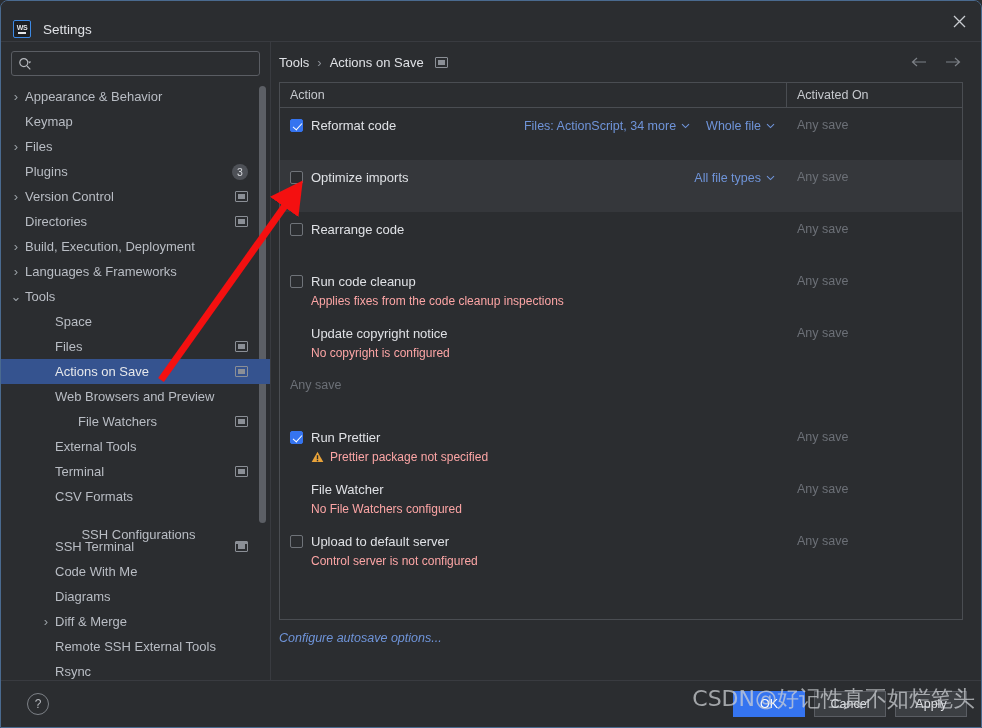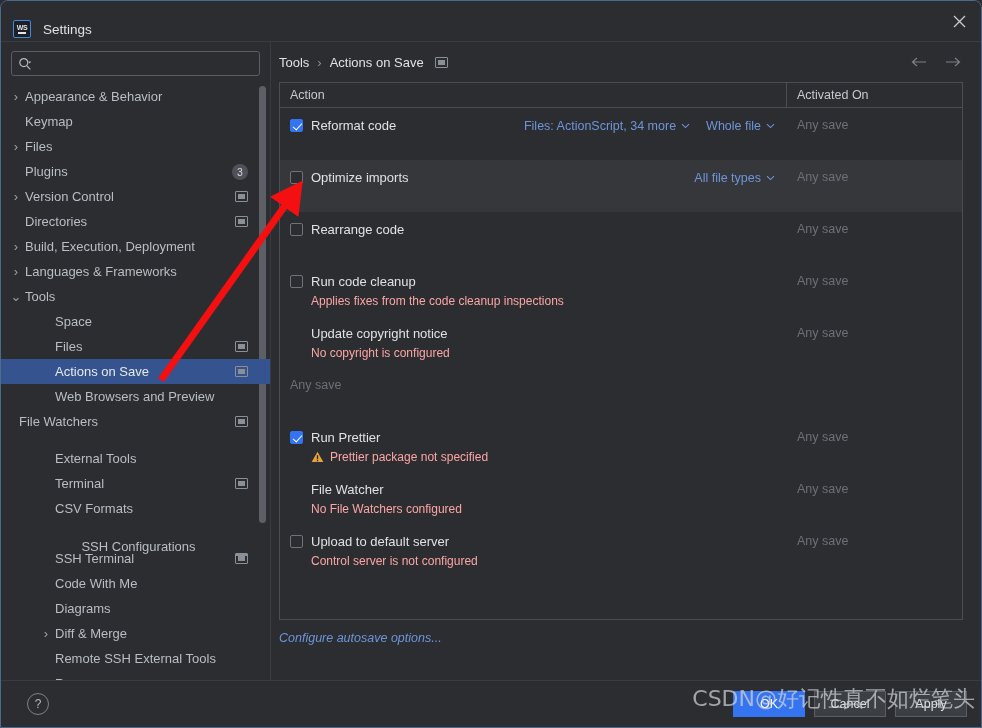--- a/index.html
+++ b/index.html
@@ -400,26 +400,26 @@
           </div>
           <div class="tree-item selected" style="padding-left: 36px;">
             <span class="ti-arrow" style="font-size: 13px;"></span>
             <span class="ti-label">Actions on Save</span>
             <span class="ti-icon"></span>
           </div>
           <div class="tree-item" style="padding-left: 36px;">
             <span class="ti-arrow" style="font-size: 13px;"></span>
             <span class="ti-label">Web Browsers and Preview</span>
           </div>
-          <div class="tree-item" style="">
+          <div class="tree-item" style="padding-left: 36px; margin-left: 23px;">
             <span class="ti-arrow" style="font-size: 13px;"></span>
             <span class="ti-label">File Watchers</span>
             <span class="ti-icon"></span>
           </div>
-          <div class="tree-item" style="padding-left: 36px; margin-top: 12px;">
+          <div class="tree-item" style="padding-left: 36px;">
             <span class="ti-arrow" style="font-size: 13px;"></span>
             <span class="ti-label">External Tools</span>
           </div>
           <div class="tree-item" style="padding-left: 36px;">
             <span class="ti-arrow" style="font-size: 13px;"></span>
             <span class="ti-label">Terminal</span>
             <span class="ti-icon"></span>
           </div>
           <div class="tree-item" style="padding-left: 36px;">
             <span class="ti-arrow" style="font-size: 13px;"></span>

